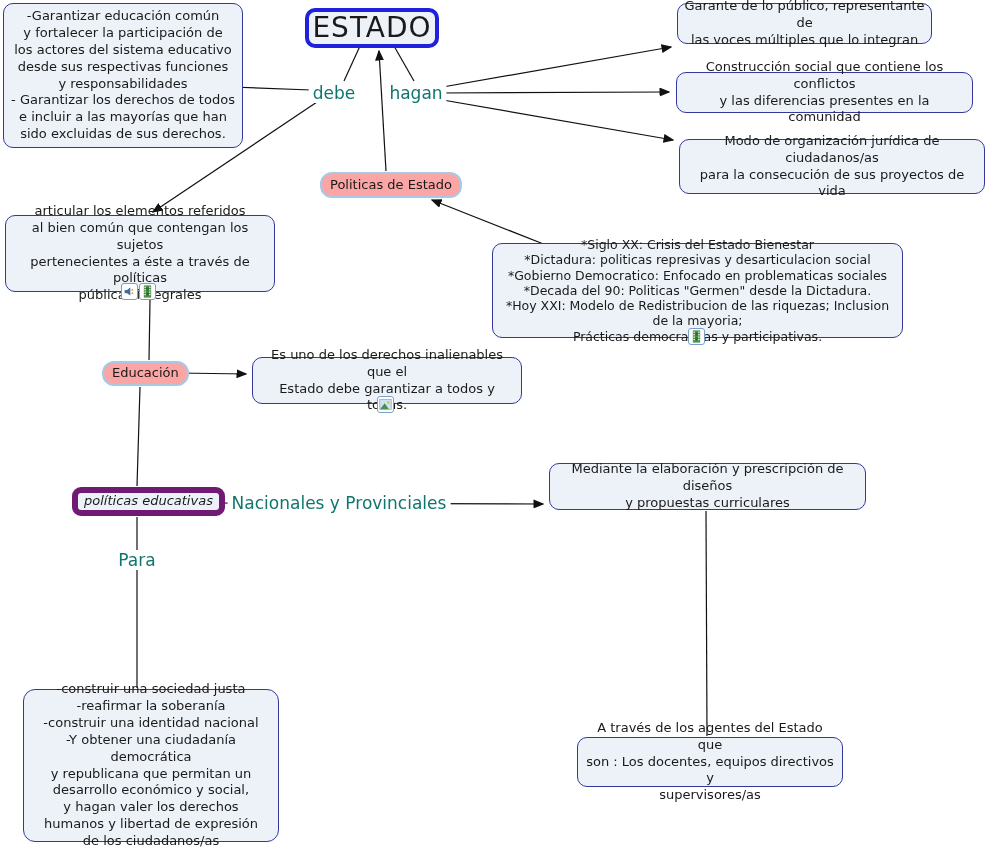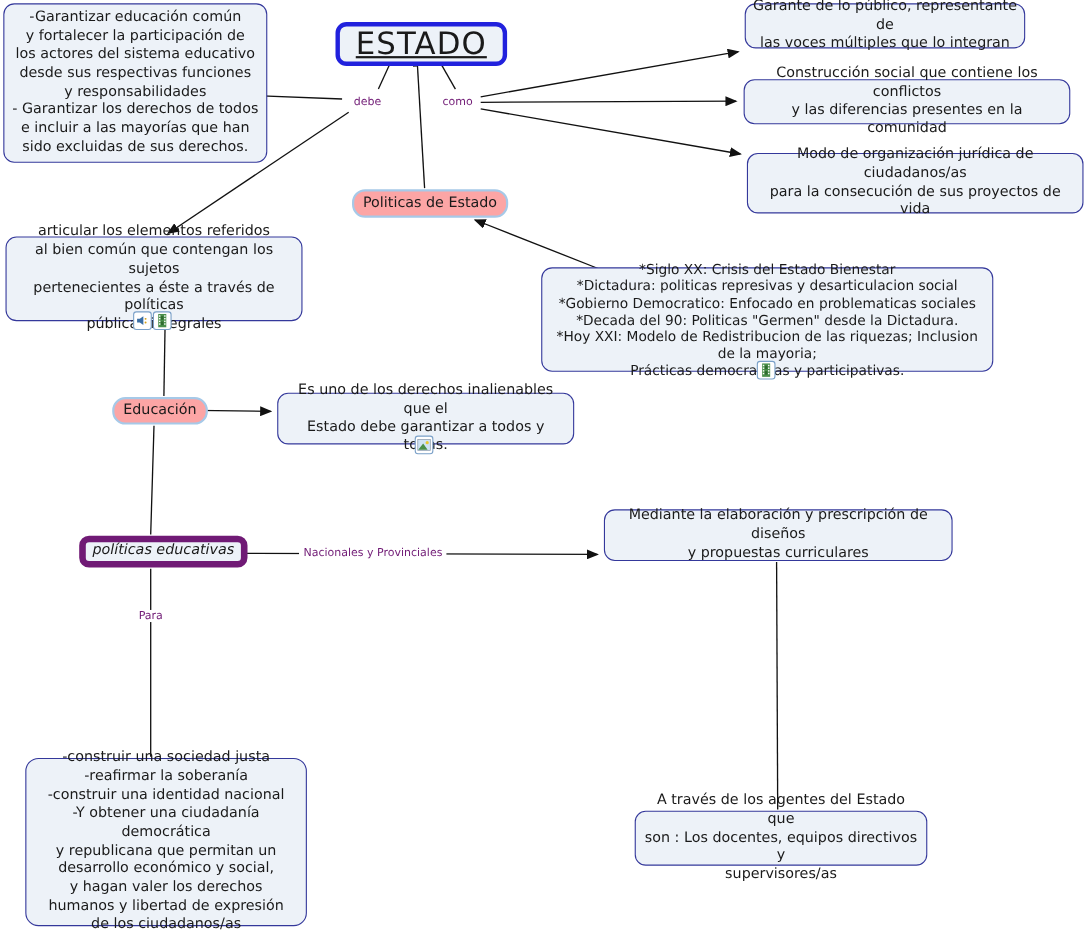--- a/index.html
+++ b/index.html
@@ -61,22 +61,22 @@
     font-style: italic;
   }
 
   .node.dense { font-size: 12.5px; line-height: 1.22; }
 
   .link-label {
     position: absolute;
     z-index: 3;
     transform: translate(-50%, -50%);
     background: #ffffff;
-    color: #701a75;
-    font-size: 10px;
+    color: #0f766e;
+    font-size: 17px;
     white-space: nowrap;
     padding: 0 4px;
   }
 
   .res-icon {
     position: absolute;
     z-index: 4;
     width: 17px; height: 17px;
     background: #ffffff;
     border: 1px solid #7aa0c8;
@@ -119,21 +119,21 @@
 
   <div class="node" style="left:3px; top:3px; width:240px; height:145px;">-Garantizar educación común
 y fortalecer la participación de
 los actores del sistema educativo
 desde sus respectivas funciones
 y responsabilidades
 - Garantizar los derechos de todos
 e incluir a las mayorías que han
 sido excluidas de sus derechos.</div>
 
-  <div class="node title" style="left:305px; top:20px; width:156px; height:40px;text-decoration:underline;">ESTADO</div>
+  <div class="node title" style="left:305px; top:8px; width:134px; height:40px;">ESTADO</div>
 
   <div class="node" style="left:677px; top:3px; width:255px; height:41px;">Garante de lo público, representante de
 las voces múltiples que lo integran</div>
 
   <div class="node" style="left:676px; top:72px; width:297px; height:41px;">Construcción social  que contiene los conflictos
 y las diferencias presentes en la comunidad</div>
 
   <div class="node" style="left:679px; top:139px; width:306px; height:55px;">Modo de organización jurídica de ciudadanos/as
 para la consecución de sus proyectos de vida</div>
 
@@ -170,21 +170,21 @@
 y hagan valer los derechos
 humanos y libertad de expresión
 de los ciudadanos/as</div>
 
   <div class="node" style="left:577px; top:737px; width:266px; height:50px;">A través de los agentes del Estado que
 son : Los docentes, equipos directivos y
 supervisores/as</div>
 
   <div class="link-label" style="left:334px; top:93px;">debe</div>
 
-  <div class="link-label" style="left:416px; top:93px;">como</div>
+  <div class="link-label" style="left:416px; top:93px;">hagan</div>
 
   <div class="link-label" style="left:339px; top:503px;">Nacionales y Provinciales</div>
 
   <div class="link-label" style="left:137px; top:560px;">Para</div>
 
 
   <div class="res-icon" style="left:121px; top:283px;">
     <svg viewBox="0 0 16 16">
       <polygon points="2,6 5,6 9,3 9,13 5,10 2,10" fill="#3a6ea5"></polygon>
       <circle cx="11.5" cy="6" r="1.1" fill="#d4a017"></circle>

